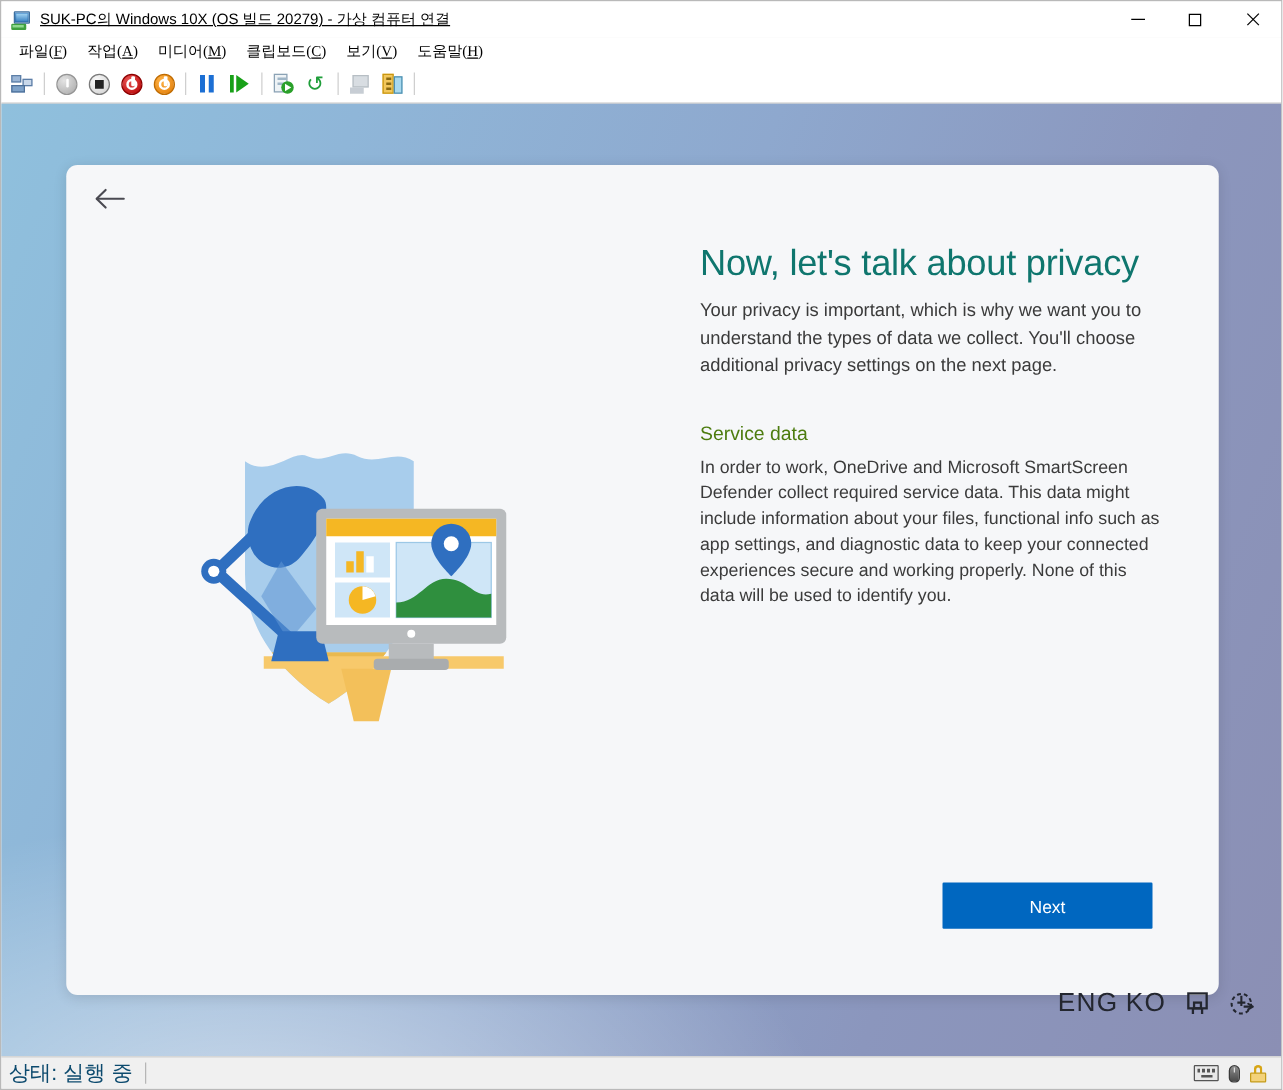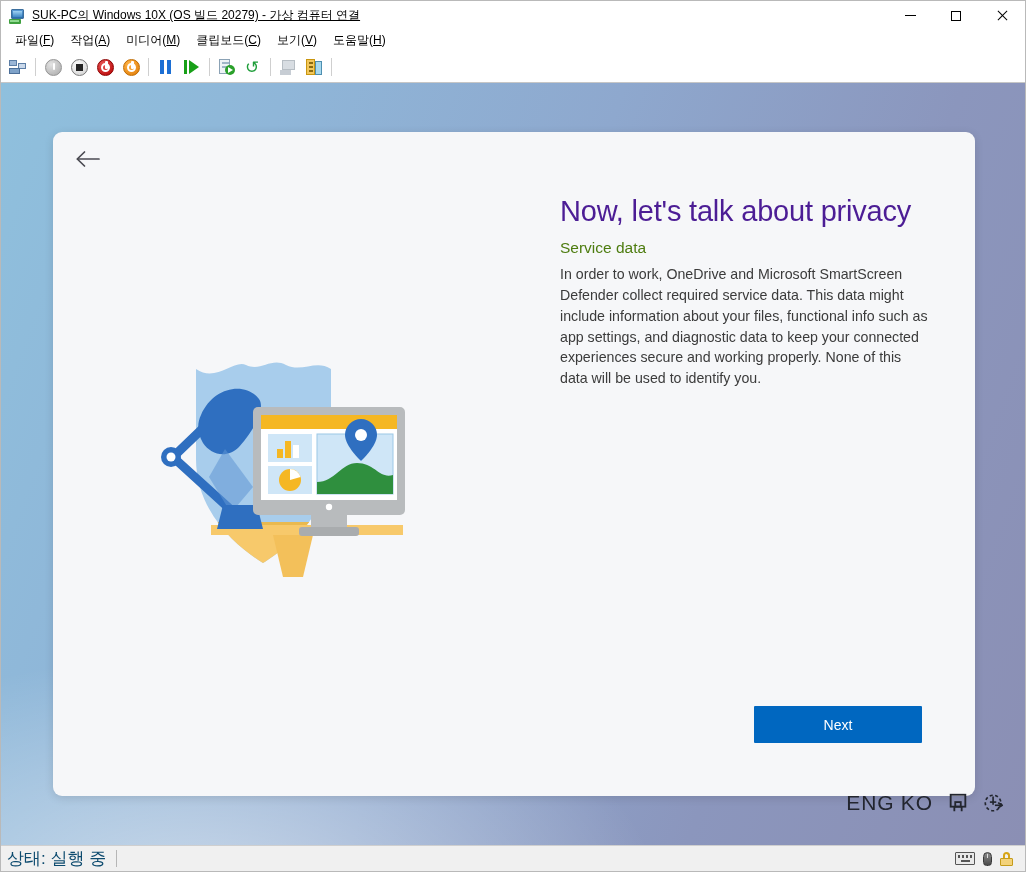--- a/index.html
+++ b/index.html
@@ -60,22 +60,23 @@
   .glyph-close:before, .glyph-close:after {
     content: ""; position: absolute; left: 0; top: 5px; width: 13px; height: 1px;
     background: #000;
   }
   .glyph-close:before { transform: rotate(45deg); }
   .glyph-close:after  { transform: rotate(-45deg); }
 
   
   .menubar {
     position: absolute; top: 29px; left: 0; right: 0; height: 22px;
-    background: #ffffff; display: flex; align-items: flex-start; padding-left: 6px;
+    background: #ffffff; display: flex; align-items: flex-end; padding-left: 6px;
     box-sizing: border-box;
+    font-family: Liberation Serif, serif;
   }
   .menu-item {
     font-size: 12px; color: #000; padding: 2px 8px; white-space: nowrap;
   }
   .menu-item u { text-decoration: underline; }
 
   
   .toolbar {
     position: absolute; top: 51px; left: 0; right: 0; height: 31px;
     background: #ffffff; display: flex; align-items: center; padding-left: 4px;
@@ -157,21 +158,21 @@
   .back-arrow {
     position: absolute; left: 14px; top: 9px; width: 42px; height: 36px;
     display: flex; align-items: center; justify-content: center;
   }
   .back-arrow svg { display:block; }
 
   .oobe-right {
     position: absolute; left: 507px; top: 63px; width: 372px;
   }
   .oobe-title {
-    font-size: 29px; font-weight: 400; color: #4c1d95; margin: 0 0 11px 0;
+    font-size: 29px; font-weight: 400; color: #0f766e; margin: 0 0 11px 0;
     letter-spacing: -0.2px; line-height: 1.15;
   }
   .oobe-intro {
     font-size: 14.7px; color: #3b3b3b; line-height: 1.48; margin: 0 0 34px 0;
   }
   .oobe-sub {
     font-size: 15.5px; color: #4d7c0f; margin: 0 0 7px 0; font-weight: 400;
   }
   .oobe-body {
     font-size: 14.2px; color: #3b3b3b; line-height: 1.46; margin: 0;
@@ -376,20 +377,21 @@
 
           <rect x="164" y="97" width="76" height="60" fill="#cfe6f7" stroke="#9cc8e6" stroke-width="1"></rect>
           <path d="M164 145 C182 145 188 126 204 126 C222 126 226 142 240 138 L240 157 L164 157 Z" fill="#2f8f3e"></path>
           <path d="M208 82 a16 16 0 0 1 16 16 c0 11 -16 26 -16 26 s-16 -15 -16 -26 a16 16 0 0 1 16 -16 z" fill="#2f6fc0"></path>
           <circle cx="208" cy="98" r="6" fill="#ffffff"></circle>
         </svg>
       </div>
 
       <div class="oobe-right">
         <h1 class="oobe-title">Now, let's talk about privacy</h1>
+        <p class="oobe-intro">Your privacy is important, which is why we want you to understand the types of data we collect. You'll choose additional privacy settings on the next page.</p>
         <h2 class="oobe-sub">Service data</h2>
         <p class="oobe-body">In order to work, OneDrive and Microsoft SmartScreen Defender collect required service data. This data might include information about your files, functional info such as app settings, and diagnostic data to keep your connected experiences secure and working properly. None of this data will be used to identify you.</p>
       </div>
 
       <button class="next-btn">
         <span>Next</span>
       </button>
     </div>
 
     <div class="ime-bar">

